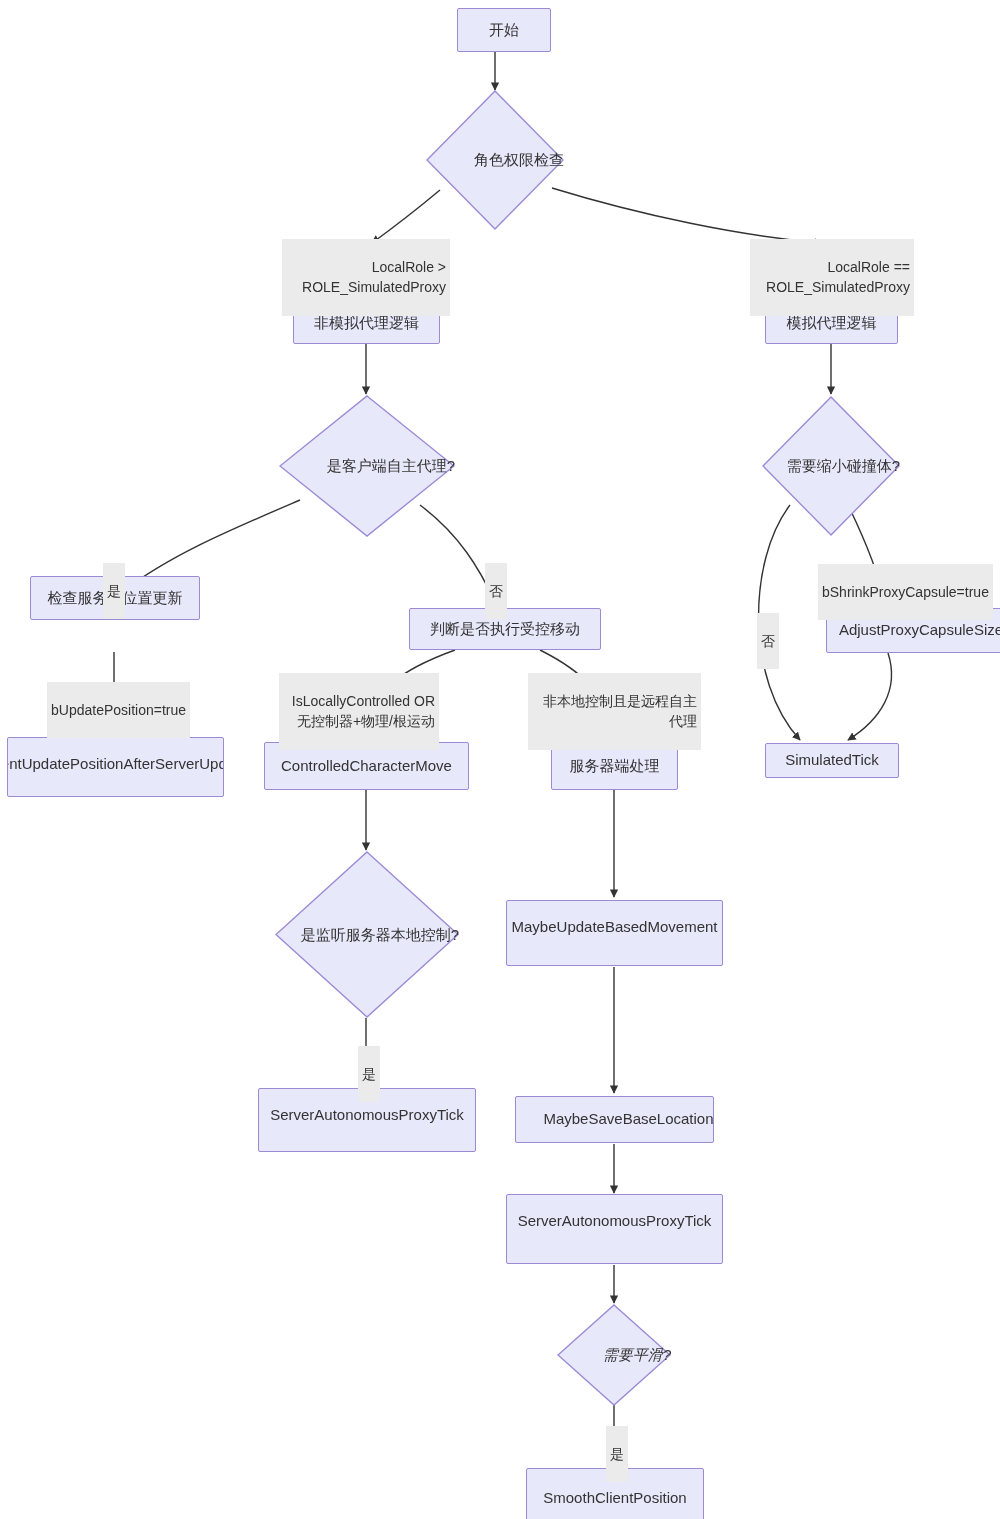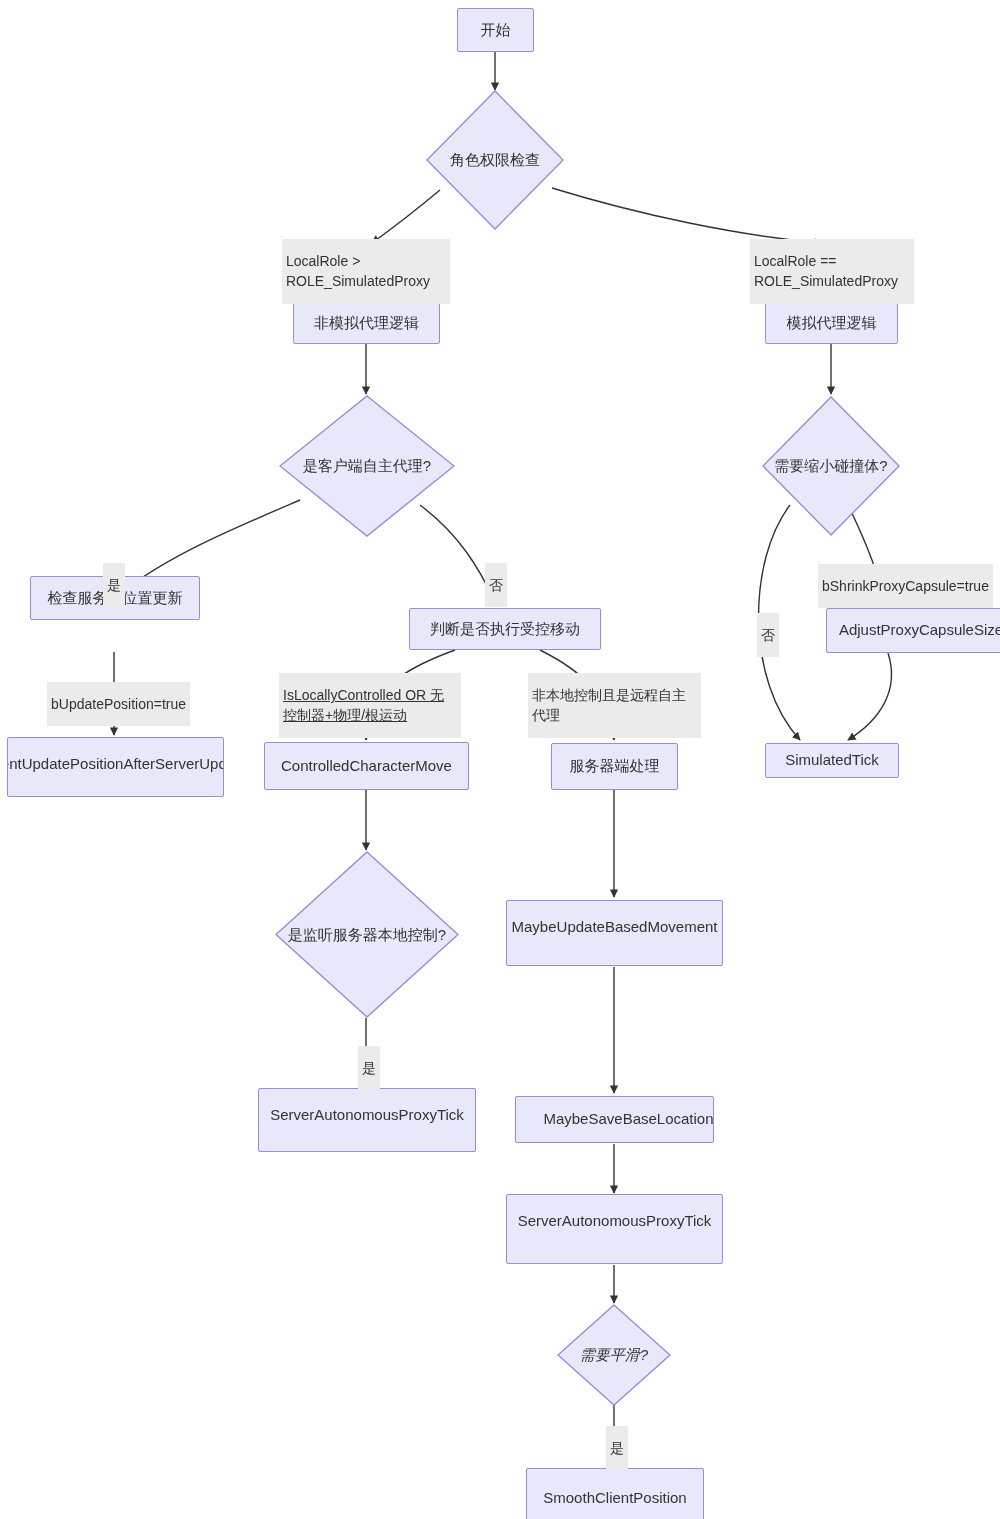--- a/index.html
+++ b/index.html
@@ -65,36 +65,36 @@
     top: 0;
     width: 100%;
     height: 100%;
   }
   .diamond .dia-label {
     position: absolute;
     left: 0;
     top: 50%;
     width: 100%;
     transform: translateY(-50%);
-    text-align: center;
+    text-align: right;
     font-size: 15px;
     line-height: 1.25;
     color: #333333;
     white-space: nowrap;
     z-index: 3;
   }
   .edge-label {
     position: absolute;
     box-sizing: border-box;
     background: #ebebeb;
     color: #333333;
     font-size: 14px;
     line-height: 1.45;
-    text-align: left;
-    padding: 12px 4px;
+    text-align: right;
+    padding: 18px 4px;
     z-index: 3;
     white-space: pre-line;
   }
   .edge-label.multi {
     white-space: normal;
   }
 </style>
 </head>
 <body>
 
@@ -145,21 +145,21 @@
       <path d="M 614,967 L 614,1093"></path>
 
       <path d="M 614,1144 L 614,1193"></path>
 
       <path d="M 614,1265 L 614,1303"></path>
 
       <path d="M 614,1405 L 614,1467"></path>
     </g>
   </svg>
 
-  <div class="node rect" style="left:457px; top:8px; width:77px; height:44px;">
+  <div class="node rect" style="left:457px; top:8px; width:94px; height:44px;">
     <span class="node-label">开始</span>
   </div>
 
   <div class="diamond" style="left:426px; top:90px; width:138px; height:140px;">
     <svg class="dia-shape" viewBox="0 0 138 140" preserveAspectRatio="none">
       <polygon points="69,1 137,70 69,139 1,70" fill="#e8e8fb" stroke="#9d8ad6" stroke-width="1.4"></polygon>
     </svg>
     <span class="dia-label">角色权限检查</span>
   </div>
 
@@ -206,21 +206,21 @@
   <div class="node rect" style="left:409px; top:608px; width:192px; height:42px;">
     <span class="node-label">判断是否执行受控移动</span>
   </div>
 
   <div class="node rect" style="left:826px; top:608px; width:190px; height:45px;">
     <span class="node-label">AdjustProxyCapsuleSize</span>
   </div>
 
   <div class="edge-label" style="left:47px; top:682px;">bUpdatePosition=true</div>
 
-  <div class="edge-label multi" style="left:279px; top:673px; width:182px;text-decoration:underline;">IsLocallyControlled OR 无控制器+物理/根运动</div>
+  <div class="edge-label multi" style="left:279px; top:673px; width:160px;">IsLocallyControlled OR 无控制器+物理/根运动</div>
 
   <div class="edge-label multi" style="left:528px; top:673px; width:173px;">非本地控制且是远程自主代理</div>
 
   <div class="node rect-top" style="left:7px; top:737px; width:217px; height:60px;">
     <span class="node-label">ClientUpdatePositionAfterServerUpdate</span>
   </div>
 
   <div class="node rect" style="left:264px; top:742px; width:205px; height:48px;">
     <span class="node-label">ControlledCharacterMove</span>
   </div>

